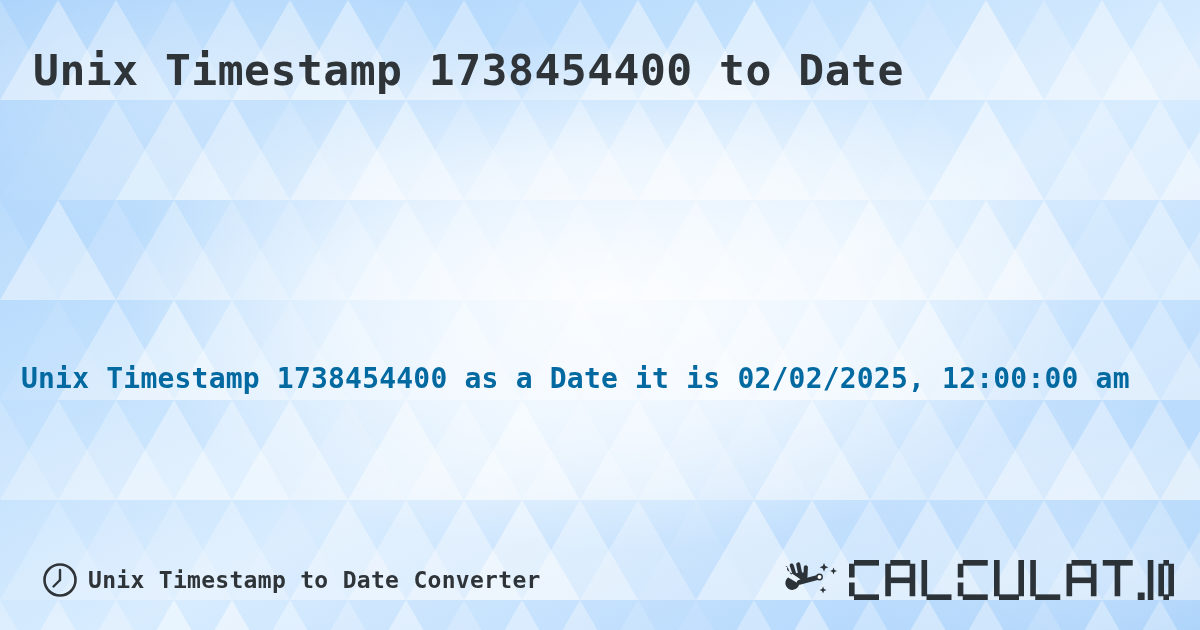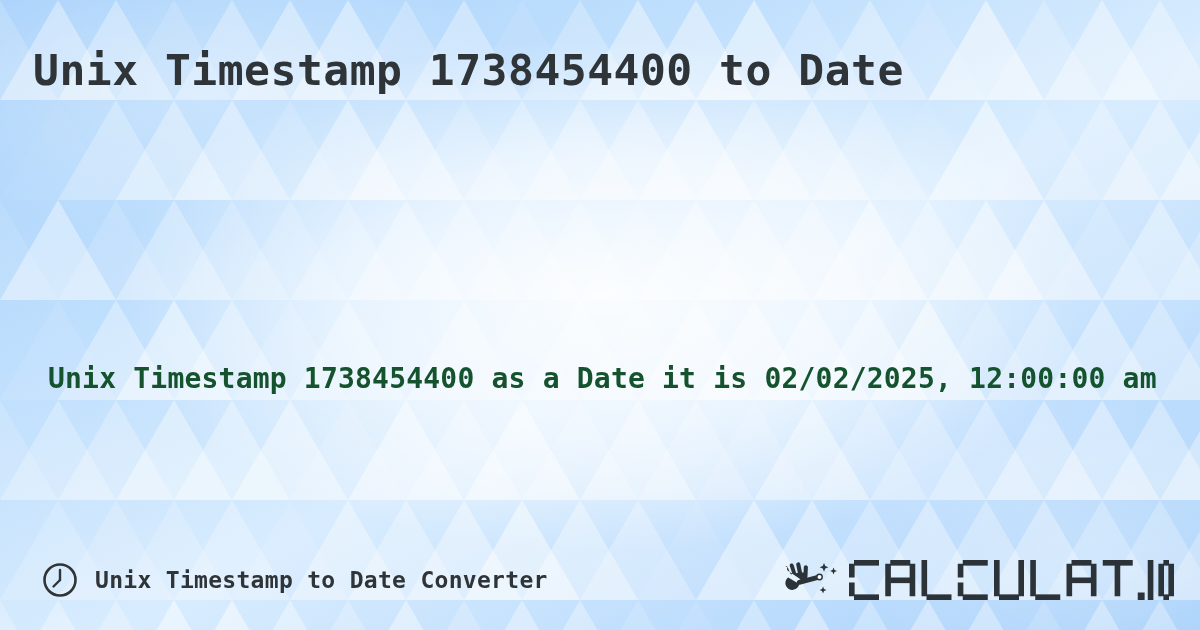--- a/index.html
+++ b/index.html
@@ -74,48 +74,48 @@
     font-family: "DejaVu Sans Mono", monospace;
     font-weight: normal;
     font-size: 25px;
     line-height: 41px;
     letter-spacing: 0px;
     color: #33393e;
   }
 
   .result-text {
     position: absolute;
-    left: 48px;
+    left: 21px;
     top: 355px;
     width: 1130px;
     font-family: "DejaVu Sans Mono", monospace;
     font-weight: bold;
     font-size: 28px;
     line-height: 47px;
     letter-spacing: 0.2px;
-    color: #14532d;
+    color: #0369a1;
   }
 
   
   #footer {
     position: absolute;
     left: 0;
     top: 552px;
     width: 1200px;
     height: 56px;
   }
 
   #footer-left {
     position: absolute;
     left: 42px;
     top: 0;
     height: 56px;
     display: flex;
     align-items: center;
-    gap: 17px;
+    gap: 10px;
   }
   .clock-icon {
     width: 36px;
     height: 36px;
     display: block;
     flex: none;
   }
   .footer-label {
     font-family: "DejaVu Sans Mono", monospace;
     font-weight: bold;

